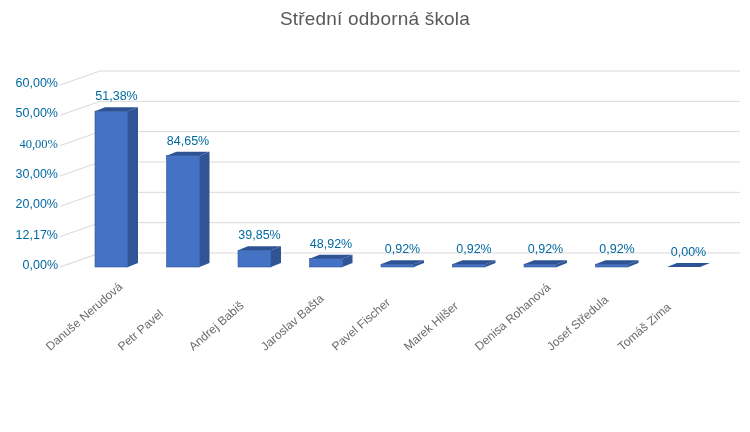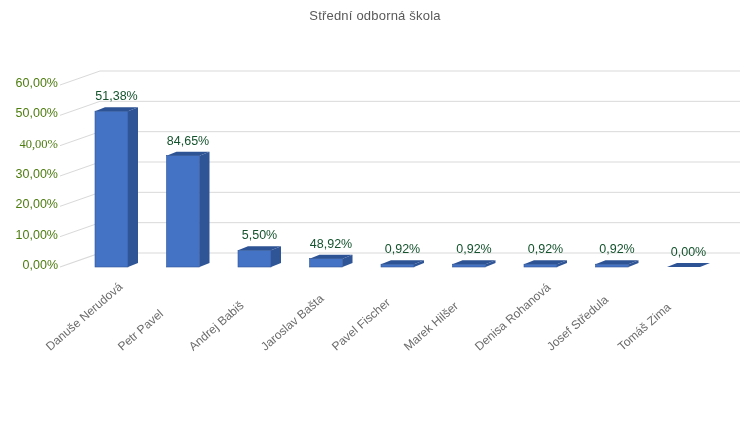--- a/index.html
+++ b/index.html
@@ -19,50 +19,50 @@
     left: 0; top: 0;
     width: 750px;
     height: 432px;
   }
   #chart-title {
     position: absolute;
     left: 0;
     top: 8px;
     width: 750px;
     text-align: center;
-    font-size: 13px;
+    font-size: 19px;
     color: #595959;
     letter-spacing: 0.2px;
     white-space: nowrap;
   }
   .ytick {
     position: absolute;
     right: 0;
     width: 58px;
     text-align: right;
     font-size: 12.5px;
-    color: #4d7c0f;
+    color: #0369a1;
     white-space: nowrap;
   }
   #ytick-layer {
     position: absolute;
     left: 0;
     top: 0;
     width: 58px;
     height: 432px;
   }
   #svg-layer {
     position: absolute;
     left: 0;
     top: 0;
   }
   .dlabel {
     position: absolute;
     font-size: 12.5px;
-    color: #14532d;
+    color: #0369a1;
     white-space: nowrap;
     text-align: center;
   }
   .xlabel {
     position: absolute;
     font-size: 12px;
     color: #6b6b6b;
     white-space: nowrap;
     transform-origin: left top;
     transform: rotate(-41deg);
@@ -70,21 +70,21 @@
 </style>
 </head>
 <body>
 
 <div id="chart-root">
 
   <div id="chart-title">Střední odborná škola</div>
 
   <div id="ytick-layer">
       <div class="ytick" style="top: 258px;">0,00%</div>
-      <div class="ytick" style="top: 227.667px;">10,00%</div>
+      <div class="ytick" style="top: 227.667px;">12,17%</div>
       <div class="ytick" style="top: 197.333px;">20,00%</div>
       <div class="ytick" style="top: 167px;">30,00%</div>
       <div class="ytick" style="top: 136.667px; font-family: Liberation Serif, serif;">40,00%</div>
       <div class="ytick" style="top: 106.333px; margin-left: 25px;">50,00%</div>
       <div class="ytick" style="top: 76px;">60,00%</div>
     </div>
 
   <svg id="svg-layer" width="750" height="432">
     <g id="grid-group">
         <path d="M 60 267 L 100 253 L 740 253" fill="none" stroke="#d9d9d9" stroke-width="1.2"></path>
@@ -138,21 +138,21 @@
           <rect x="95" y="111.14733333333334" width="33" height="155.85266666666666" fill="#4472C4" stroke="#2F5597" stroke-width="0.6"></rect>
           <polygon points="128,111.14733333333334 138,107.14733333333334 138,263 128,267" fill="#2F5597"></polygon>
           <polygon points="95,111.14733333333334 105,107.14733333333334 138,107.14733333333334 128,111.14733333333334" fill="#2E5395"></polygon>
         </g>
       </g>
   </svg>
 
   <div id="dlabel-layer">
       <div class="dlabel" style="left: 76.5px; width: 80px; top: 89.1473px;">51,38%</div>
       <div class="dlabel" style="left: 148px; width: 80px; top: 133.677px;">84,65%</div>
-      <div class="dlabel" style="left: 219.5px; width: 80px; top: 228.317px;">5,50%</div>
+      <div class="dlabel" style="left: 219.5px; width: 80px; top: 228.317px;">39,85%</div>
       <div class="dlabel" style="left: 291px; width: 80px; top: 236.658px;">48,92%</div>
       <div class="dlabel" style="left: 362.5px; width: 80px; top: 242.209px;">0,92%</div>
       <div class="dlabel" style="left: 434px; width: 80px; top: 242.209px;">0,92%</div>
       <div class="dlabel" style="left: 505.5px; width: 80px; top: 242.209px;">0,92%</div>
       <div class="dlabel" style="left: 577px; width: 80px; top: 242.209px;">0,92%</div>
       <div class="dlabel" style="left: 648.5px; width: 80px; top: 245px;">0,00%</div>
     </div>
   <div id="xlabel-layer">
       <div class="xlabel" style="left: 43px; top: 343px;">Danuše Nerudová</div>
       <div class="xlabel" style="left: 114.5px; top: 343px;">Petr Pavel</div>

